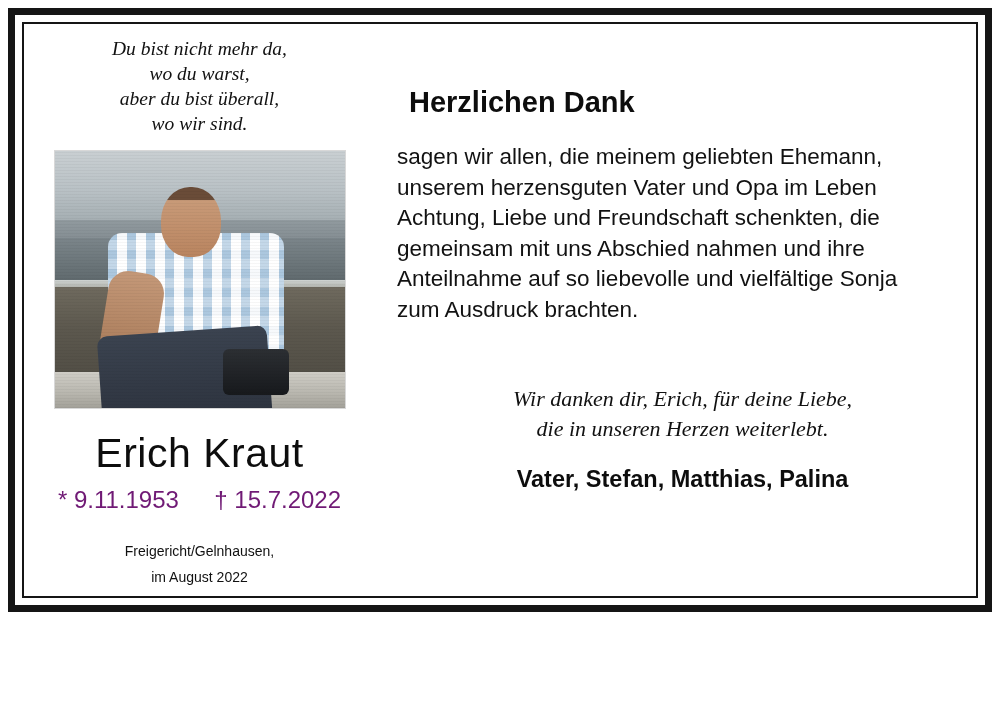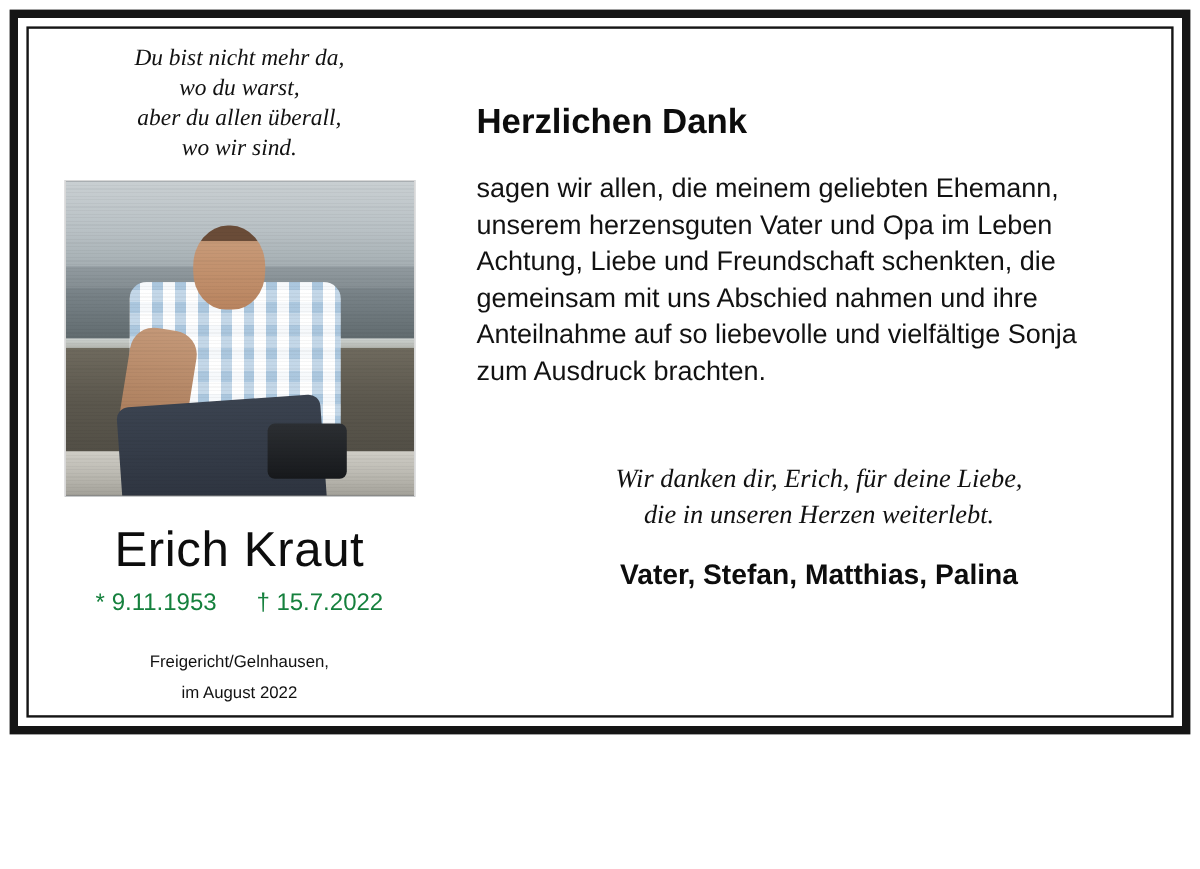--- a/index.html
+++ b/index.html
@@ -153,22 +153,22 @@
   .deceased-name {
     font-size: 41px;
     font-weight: normal;
     letter-spacing: .5px;
     margin-top: 21px;
     color: #0d0d0d;
     text-align: center;
   }
   .dates {
     margin-top: 9px;
-    font-size: 20px;
-    color: #15803d;
+    font-size: 24px;
+    color: #701a75;
     text-align: left;
     white-space: nowrap;
   }
   .dates .gap { display: inline-block; width: 22px; }
 
   .place-block {
     margin-top: 24px;
     font-size: 14px;
     line-height: 26px;
     text-align: center;
@@ -182,20 +182,21 @@
     padding-top: 56px;
     display: flex;
     flex-direction: column;
   }
 
   .thanks-heading {
     font-size: 29px;
     font-weight: bold;
     color: #0d0d0d;
     margin-bottom: 23px;
+    margin-left: 12px;
   }
 
   .body-par {
     font-size: 22.5px;
     line-height: 30.5px;
     color: #121212;
     margin-bottom: 21px;
   }
   .body-par div { white-space: nowrap; }
 
@@ -225,21 +226,21 @@
   <div class="frame-outer"></div>
   <div class="frame-inner"></div>
 
   <div class="content">
 
     <div class="left-col">
 
       <div class="verse">
         <div>Du bist nicht mehr da,</div>
         <div>wo du warst,</div>
-        <div>aber du allen überall,</div>
+        <div>aber du bist überall,</div>
         <div>wo wir sind.</div>
       </div>
 
       <div class="portrait">
         <div class="ph-sky"></div>
         <div class="ph-hills"></div>
         <div class="ph-sea"></div>
         <div class="ph-foam"></div>
         <div class="ph-sand"></div>
         <div class="ph-wall"></div>

